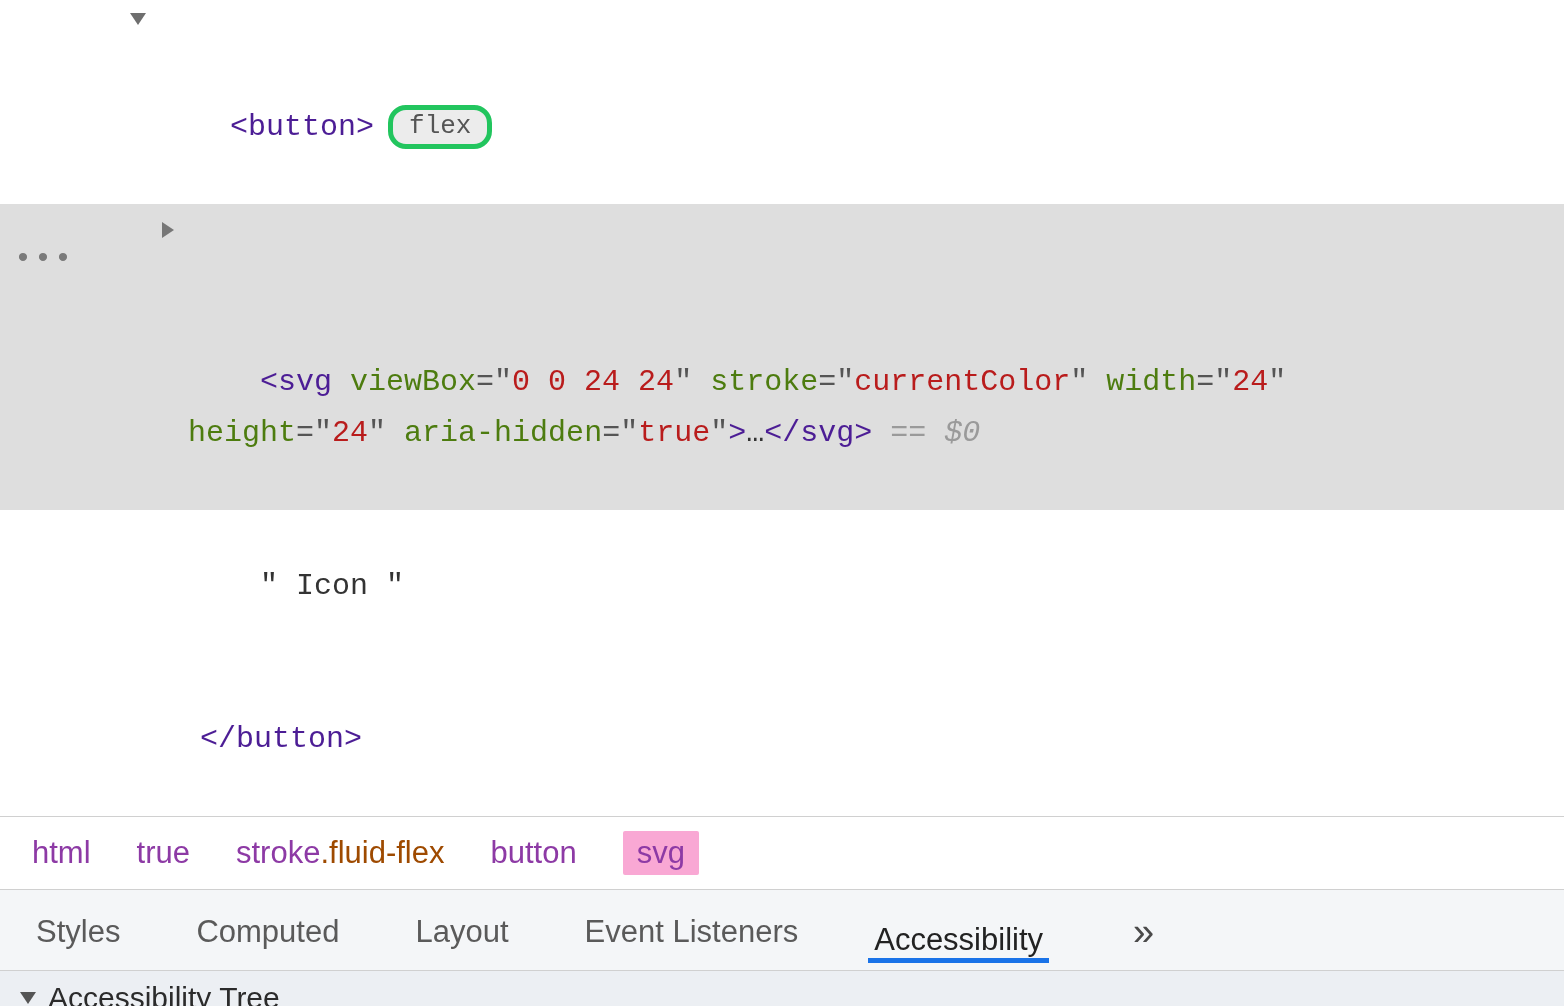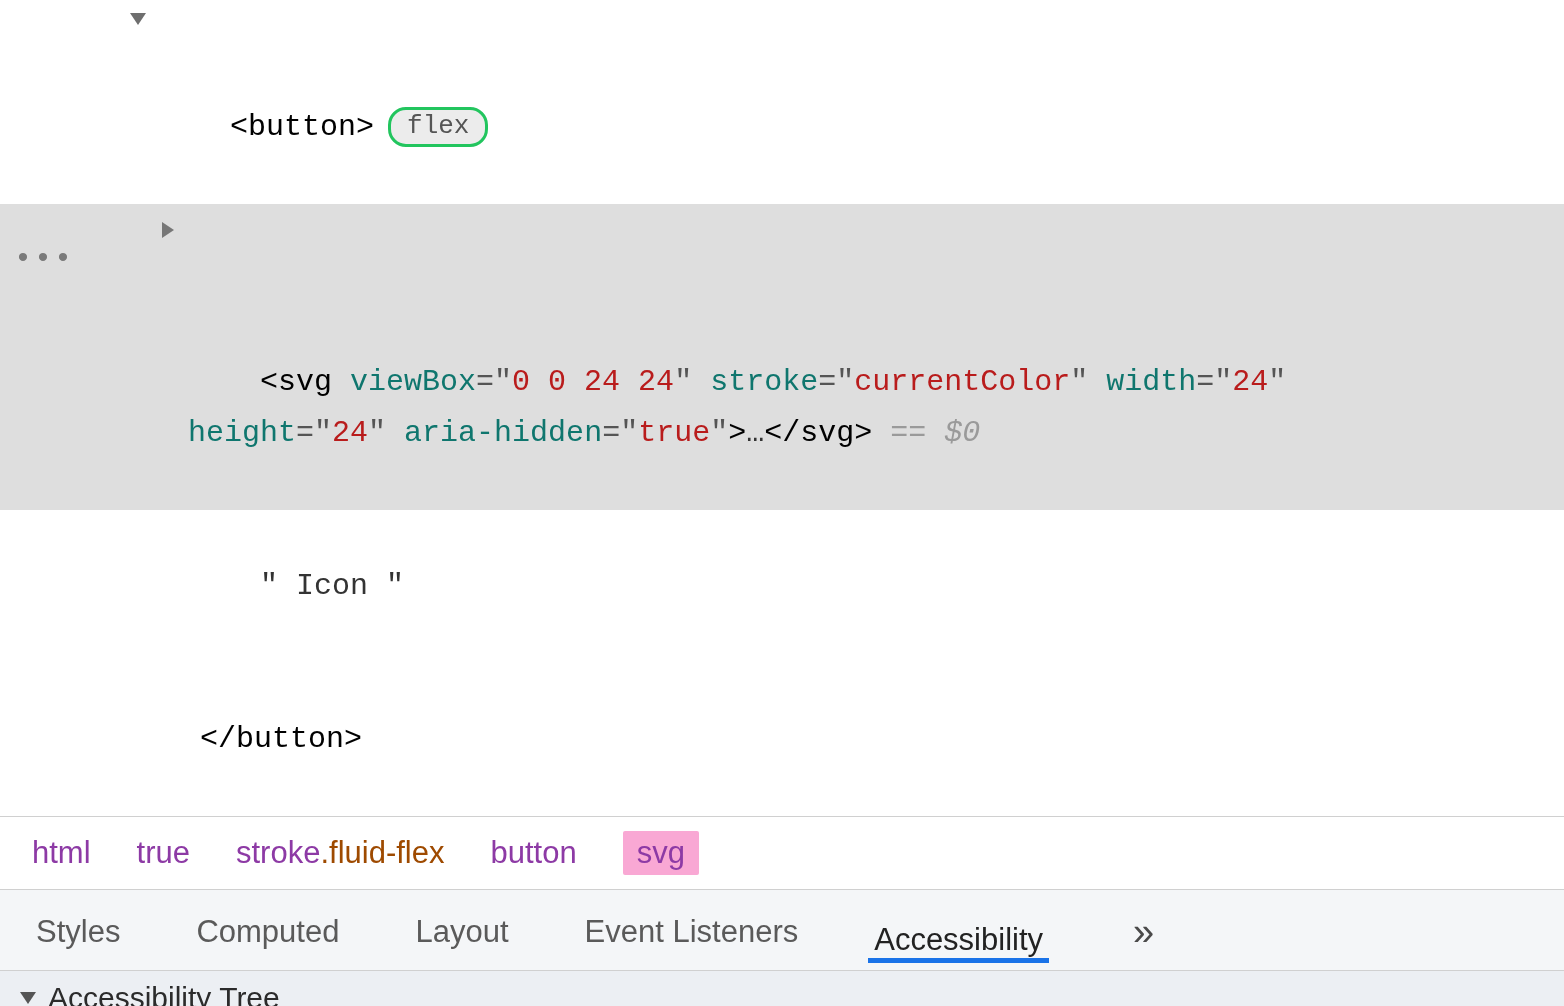--- a/index.html
+++ b/index.html
@@ -43,33 +43,33 @@
     width: 0; height: 0;
     border-top: 8px solid transparent;
     border-bottom: 8px solid transparent;
     border-left: 12px solid #777;
   }
   .row1-indent { padding-left: 158px; }
   .row2-indent { padding-left: 188px; }
   .row3-indent { padding-left: 188px; }
   .row4-indent { padding-left: 128px; }
 
-  .tag-punc   { color: #000000; }
-  .attr-name  { color: #0f766e; text-align: center; }
+  .tag-punc   { color: #4c1d95; }
+  .attr-name  { color: #4d7c0f; text-align: center; }
   .attr-eq    { color: #555; }
   .attr-value { color: #b91c1c; }
   .text-node  { color: #333; }
   .eq-zero    { color: #9a9a9a; font-style: italic; }
 
   .flex-badge {
     display: inline-block;
     font-size: 26px;
     color: #555;
     background: #ececec;
-    border: 3px solid #22c55e;
+    border: 5px solid #22c55e;
     border-radius: 18px;
     padding: 0 16px;
     line-height: 1.3;
     margin-left: 14px;
     vertical-align: 2px;
   }
 
   
   .breadcrumb {
     display: flex;

